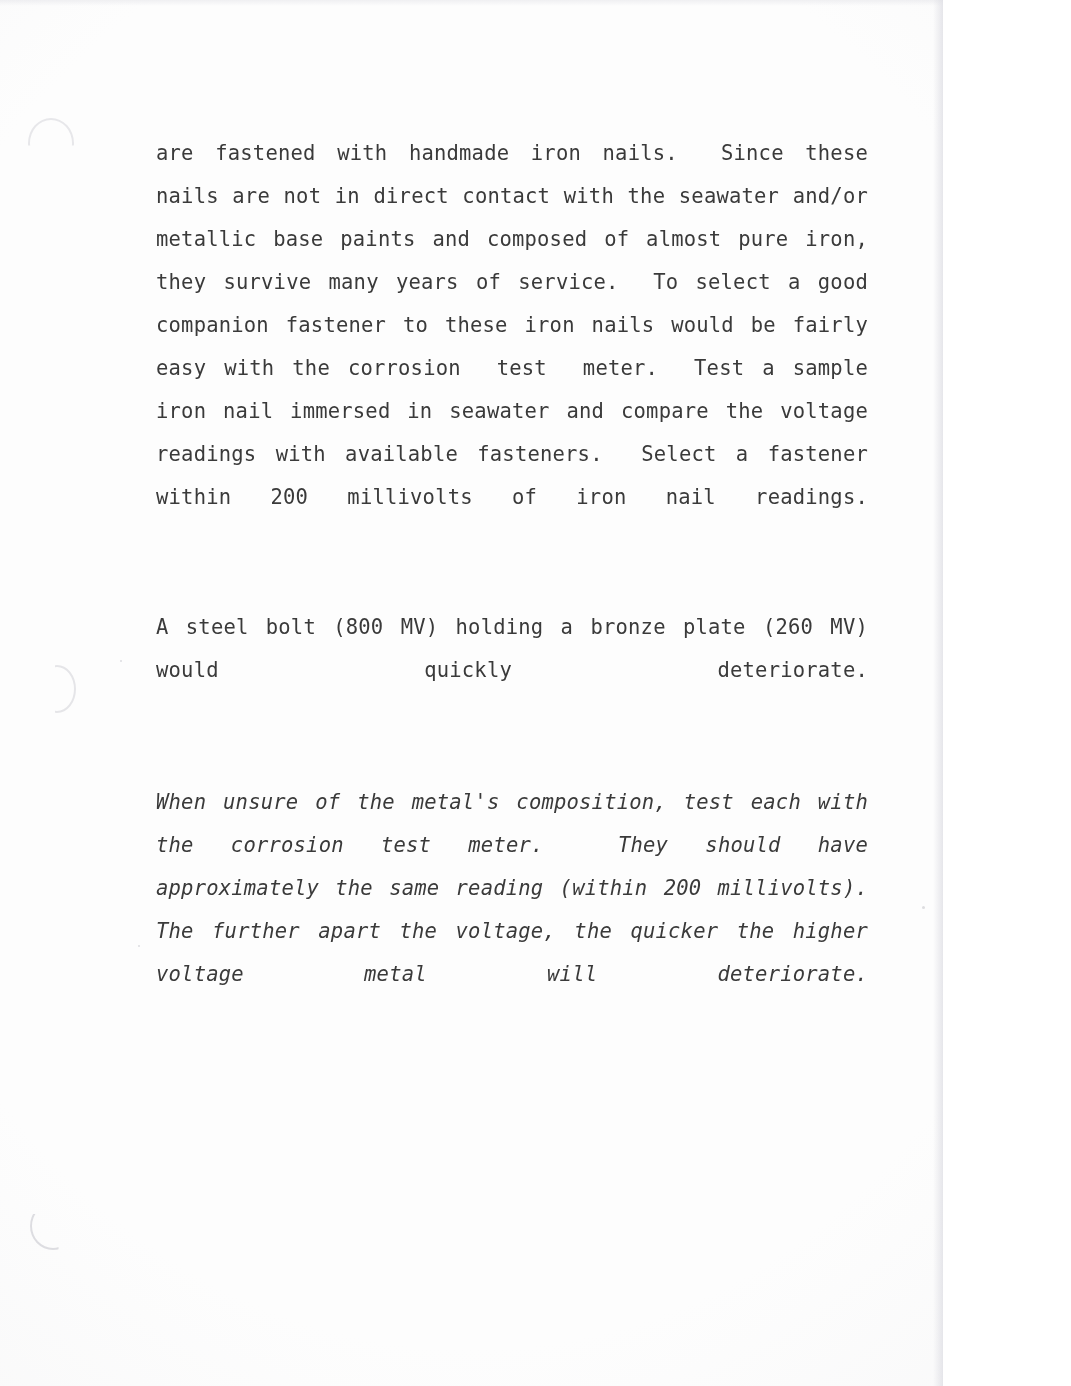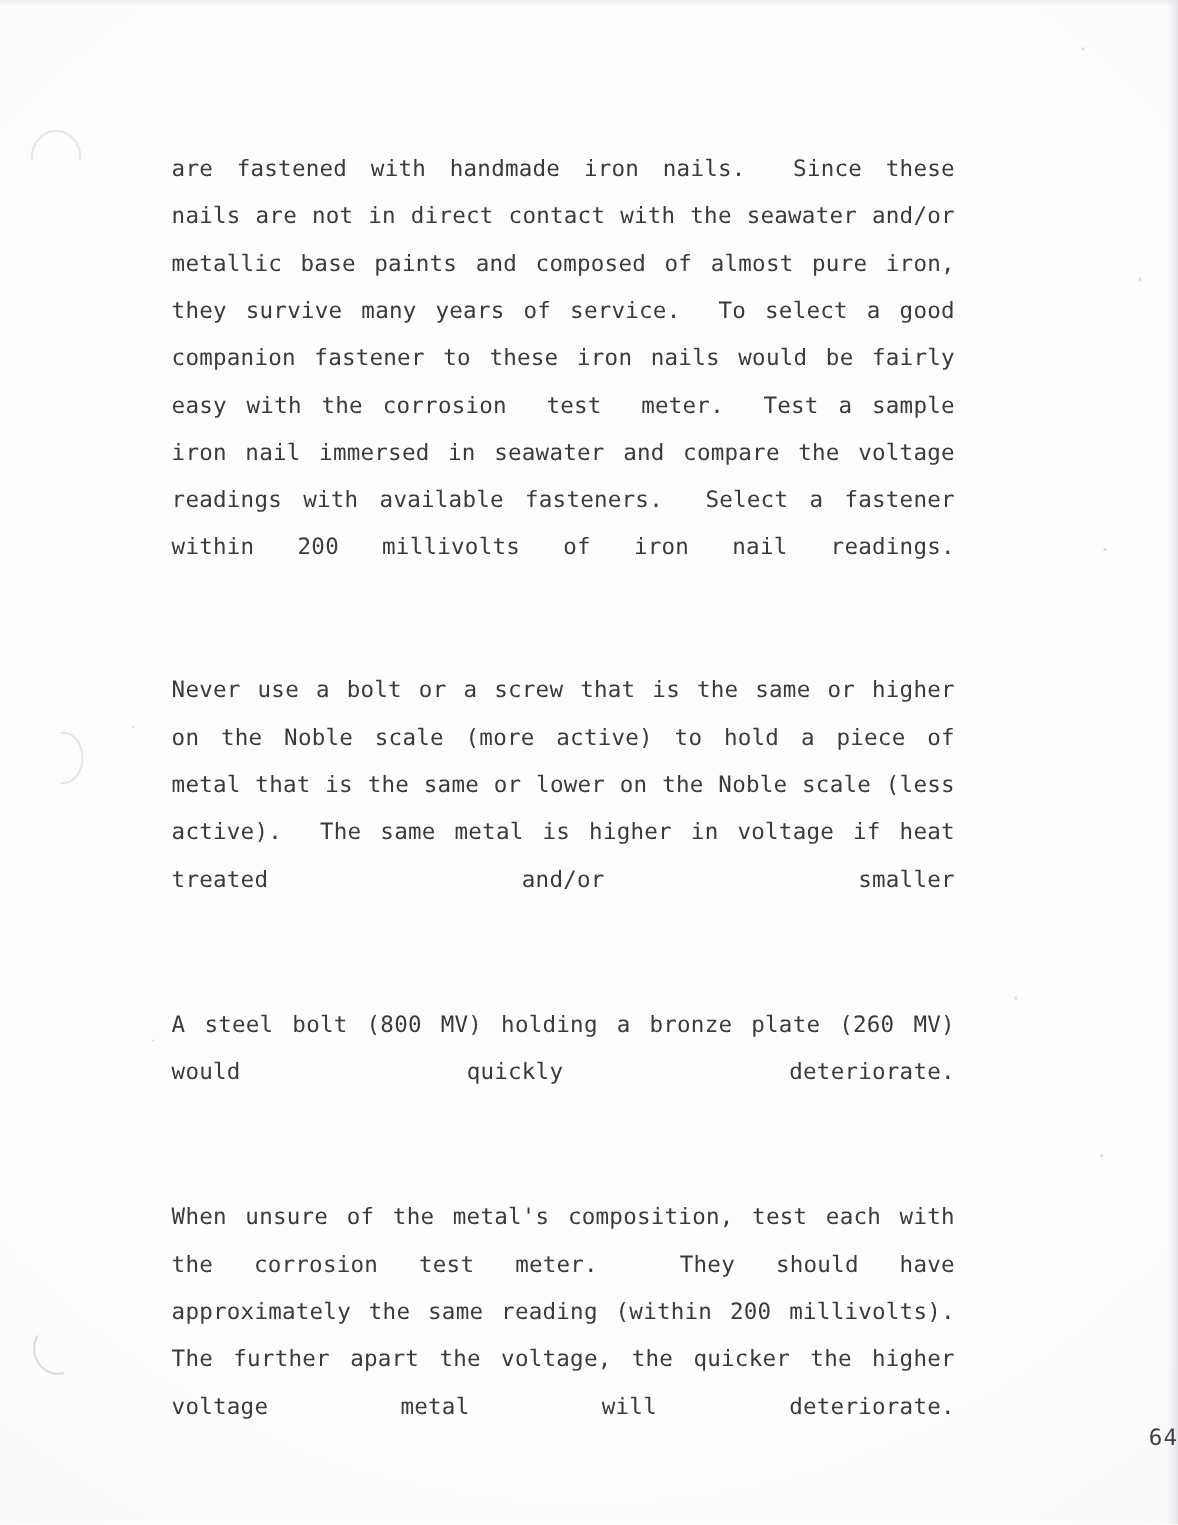--- a/index.html
+++ b/index.html
@@ -2,21 +2,21 @@
 <html><head>
 <meta charset="utf-8">
 <style>
   html, body {
     margin: 0;
     padding: 0;
     background: #ffffff;
   }
   #page {
     position: relative;
-    width: 1071px;
+    width: 943px;
     height: 1386px;
     background: #fdfdfd;
     overflow: hidden;
     font-family: "DejaVu Sans Mono", "Liberation Mono", monospace;
   }
 
   
   .scan-tone {
     position: absolute;
     inset: 0;
@@ -94,21 +94,21 @@
   
   .para::after {
     content: "";
     display: inline-block;
     width: 100%;
   }
   
   .para.p1 { margin-bottom: 44px; }
   .para.p2 { margin-bottom: 46px; }
   .para.p3 { margin-bottom: 46px; }
-  .para.p4 { margin-bottom: 46px; }
+  .para.p4 { margin-bottom: 46px; font-style: italic; }
 
   #page-number {
     position: absolute;
     left: 0;
     top: 1293px;
     width: 1071px;
     text-align: right;
     color: #3f3f3f;
     font-size: 20.5px;
     line-height: 28px;
@@ -131,21 +131,20 @@
   <div class="speck" style="left:983px; top:43px;  width:3px; height:3px;"></div>
   <div class="speck" style="left:1035px;top:252px; width:3px; height:4px;"></div>
   <div class="speck" style="left:1003px;top:498px; width:3px; height:3px;"></div>
   <div class="speck" style="left:922px; top:906px; width:3px; height:3px;"></div>
   <div class="speck" style="left:1000px;top:1049px;width:3px; height:3px;"></div>
   <div class="speck" style="left:120px; top:660px; width:2px; height:2px;"></div>
   <div class="speck" style="left:138px; top:945px; width:2px; height:2px;"></div>
 
   <div id="body-text">
     <p class="para p1">are fastened with handmade iron nails.  Since these nails are not in direct contact with the seawater and/or metallic base paints and composed of almost pure iron, they survive many years of service.  To select a good companion fastener to these iron nails would be fairly easy with the corrosion  test  meter.  Test a sample iron nail immersed in seawater and compare the voltage readings with available fasteners.  Select a fastener within 200 millivolts of iron nail readings.</p>
-    <p class="para p2">Never use a bolt or a screw that is the same or higher on the Noble scale (more active) to hold a piece of metal that is the same or lower on the Noble scale (less active).  The same metal is higher in voltage if heat treated and/or smaller</p>
     <p class="para p3">A steel bolt (800 MV) holding a bronze plate (260 MV) would quickly deteriorate.</p>
     <p class="para p4">When unsure of the metal's composition, test each with the  corrosion  test  meter.    They  should  have approximately the same reading (within 200 millivolts). The further apart the voltage, the quicker the higher voltage metal will deteriorate.</p>
 
   </div>
 
   <div id="page-number">64</div>
 
 </div>
 
 </body></html>

